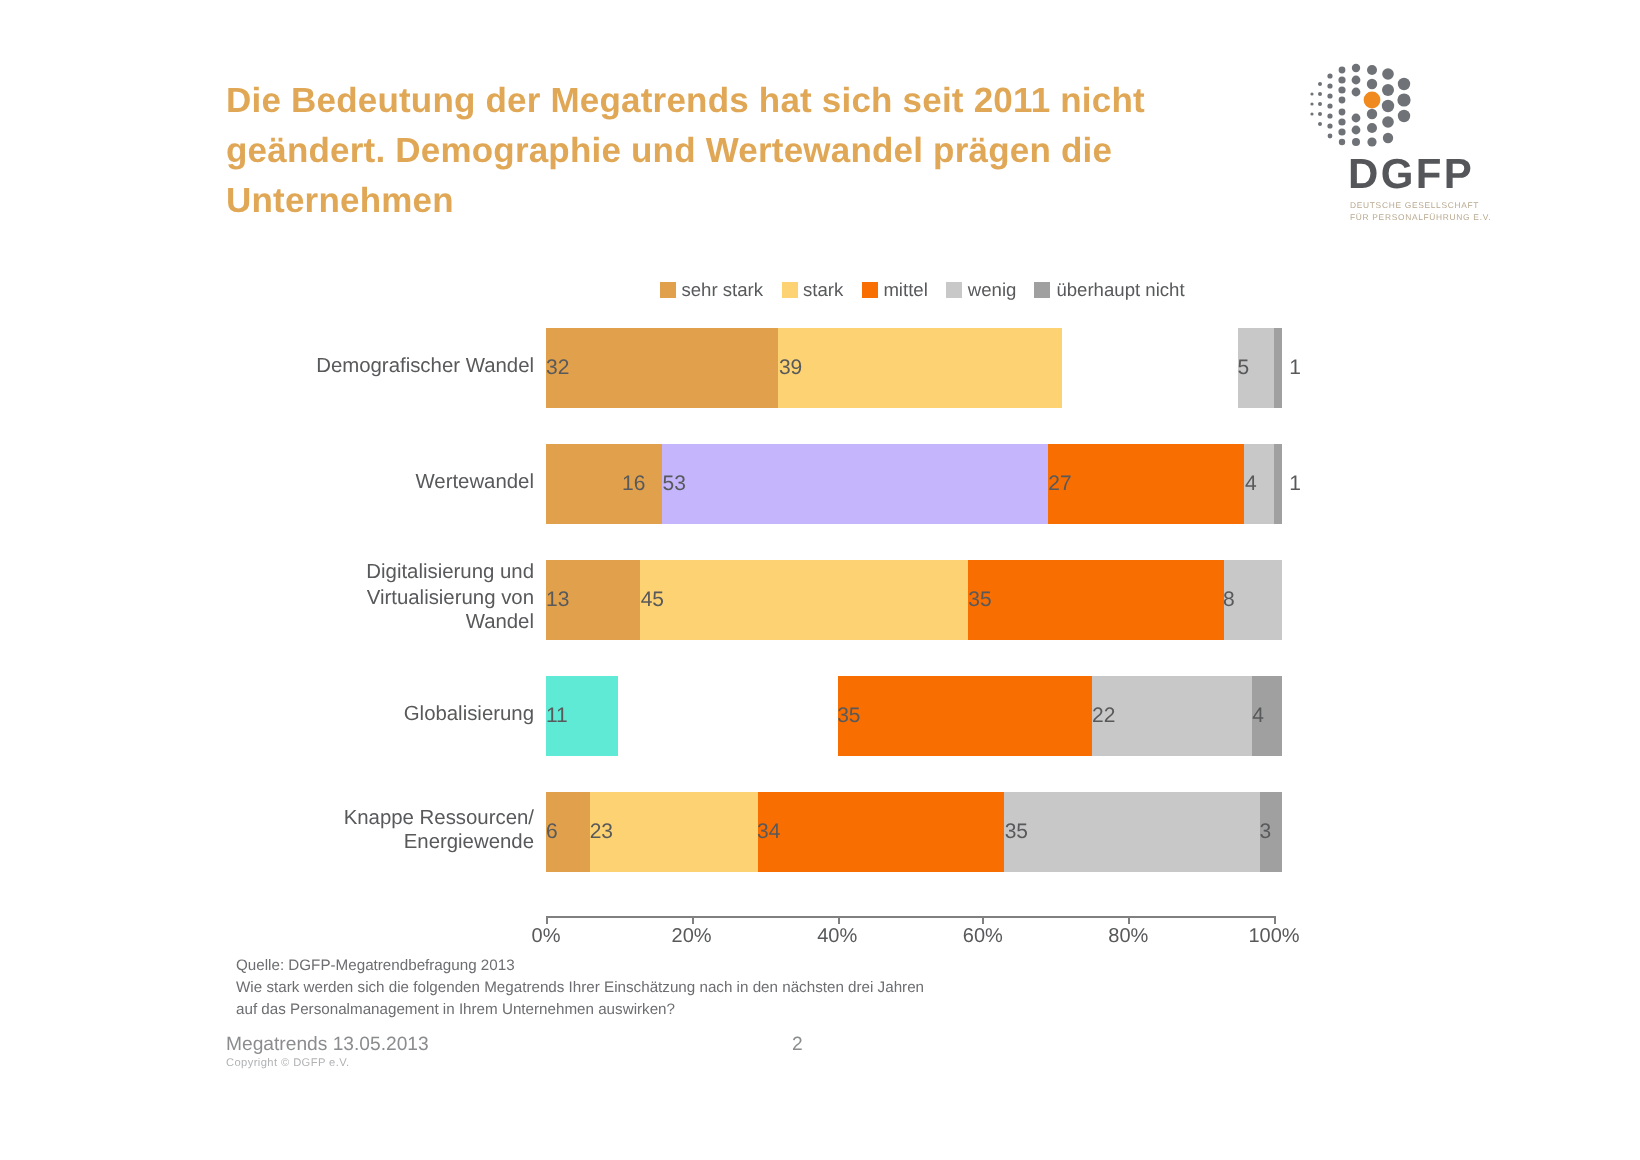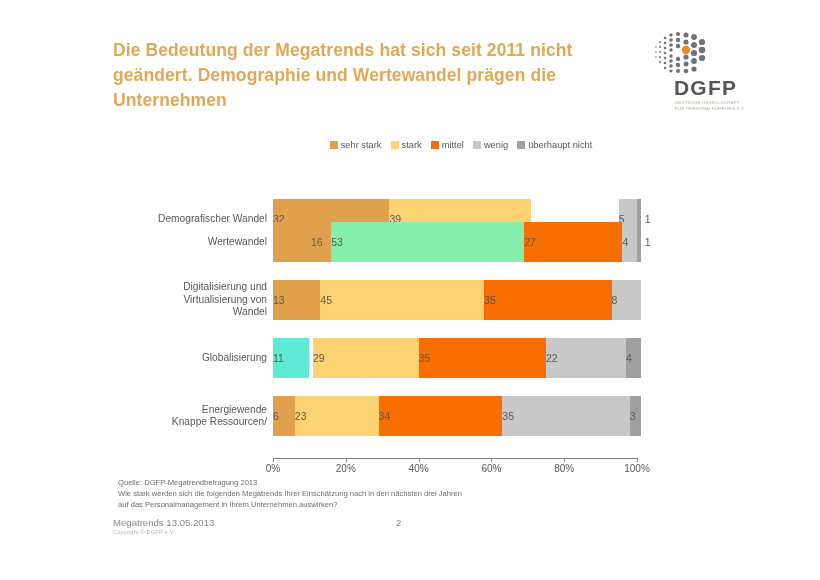--- a/index.html
+++ b/index.html
@@ -293,21 +293,21 @@
       <span class="legend-swatch" style="background: rgb(200, 200, 200);"></span>
       <span>wenig</span>
     </div>
     <div class="legend-item">
       <span class="legend-swatch" style="background: rgb(160, 160, 160);"></span>
       <span>überhaupt nicht</span>
     </div>
   </div>
 
 <div id="chart-area">
-    <div class="chart-row" style="top: 4px; margin-top: 35px;">
+    <div class="chart-row" style="top: 4px;">
       <div class="row-label">
         <div>Demografischer Wandel</div>
       </div>
       <div class="row-bar">
         <div class="seg" title="sehr stark: 32" style="left: 0px; width: 116.48px; background: rgb(224, 160, 76);">
           <span>32</span>
         </div>
         <div class="seg" title="stark: 39" style="left: 116.48px; width: 141.96px; background: rgb(252, 210, 114);">
           <span>39</span>
         </div>
@@ -319,21 +319,21 @@
       </div>
     </div>
     <div class="chart-row" style="top: 62px;">
       <div class="row-label">
         <div>Wertewandel</div>
       </div>
       <div class="row-bar">
         <div class="seg" title="sehr stark: 16" style="left: 0px; width: 58.24px; background: rgb(224, 160, 76); padding-left: 38px;">
           <span>16</span>
         </div>
-        <div class="seg" title="stark: 53" style="left: 58.24px; width: 192.92px; background: #86efac;">
+        <div class="seg" title="stark: 53" style="left: 58.24px; width: 192.92px; background: #c4b5fd;">
           <span>53</span>
         </div>
         <div class="seg" title="mittel: 27" style="left: 251.16px; width: 98.28px; background: rgb(248, 110, 0);">
           <span>27</span>
         </div>
         <div class="seg" title="wenig: 4" style="left: 349.44px; width: 14.56px; background: rgb(200, 200, 200);">
           <span>4</span>
         </div>
         <div class="seg" title="überhaupt nicht: 1" style="left: 364px; width: 3.64px; background: rgb(160, 160, 160);"></div>
         <span class="seg-label-outside" style="left: 367.64px;">1</span>
@@ -361,38 +361,35 @@
       </div>
     </div>
     <div class="chart-row" style="top: 178px;">
       <div class="row-label">
         <div>Globalisierung</div>
       </div>
       <div class="row-bar">
         <div class="seg" title="sehr stark: 11" style="left: 0px; width: 36px; background: #5eead4;">
           <span>11</span>
         </div>
-        <div class="seg" title="stark: 29" style="left: 40.04px; width: 105.56px; background: rgb(252, 210, 114);">
-          <span>29</span>
-        </div>
         <div class="seg" title="mittel: 35" style="left: 145.6px; width: 127.4px; background: rgb(248, 110, 0);">
           <span>35</span>
         </div>
         <div class="seg" title="wenig: 22" style="left: 273px; width: 80.08px; background: rgb(200, 200, 200);">
           <span>22</span>
         </div>
         <div class="seg" title="überhaupt nicht: 4" style="left: 353.08px; width: 14.56px; background: rgb(160, 160, 160);">
           <span>4</span>
         </div>
       </div>
     </div>
     <div class="chart-row" style="top: 236px;">
       <div class="row-label">
+        <div>Knappe Ressourcen/</div>
         <div>Energiewende</div>
-        <div>Knappe Ressourcen/</div>
       </div>
       <div class="row-bar">
         <div class="seg" title="sehr stark: 6" style="left: 0px; width: 21.84px; background: rgb(224, 160, 76);">
           <span>6</span>
         </div>
         <div class="seg" title="stark: 23" style="left: 21.84px; width: 83.72px; background: rgb(252, 210, 114);">
           <span>23</span>
         </div>
         <div class="seg" title="mittel: 34" style="left: 105.56px; width: 123.76px; background: rgb(248, 110, 0);">
           <span>34</span>

